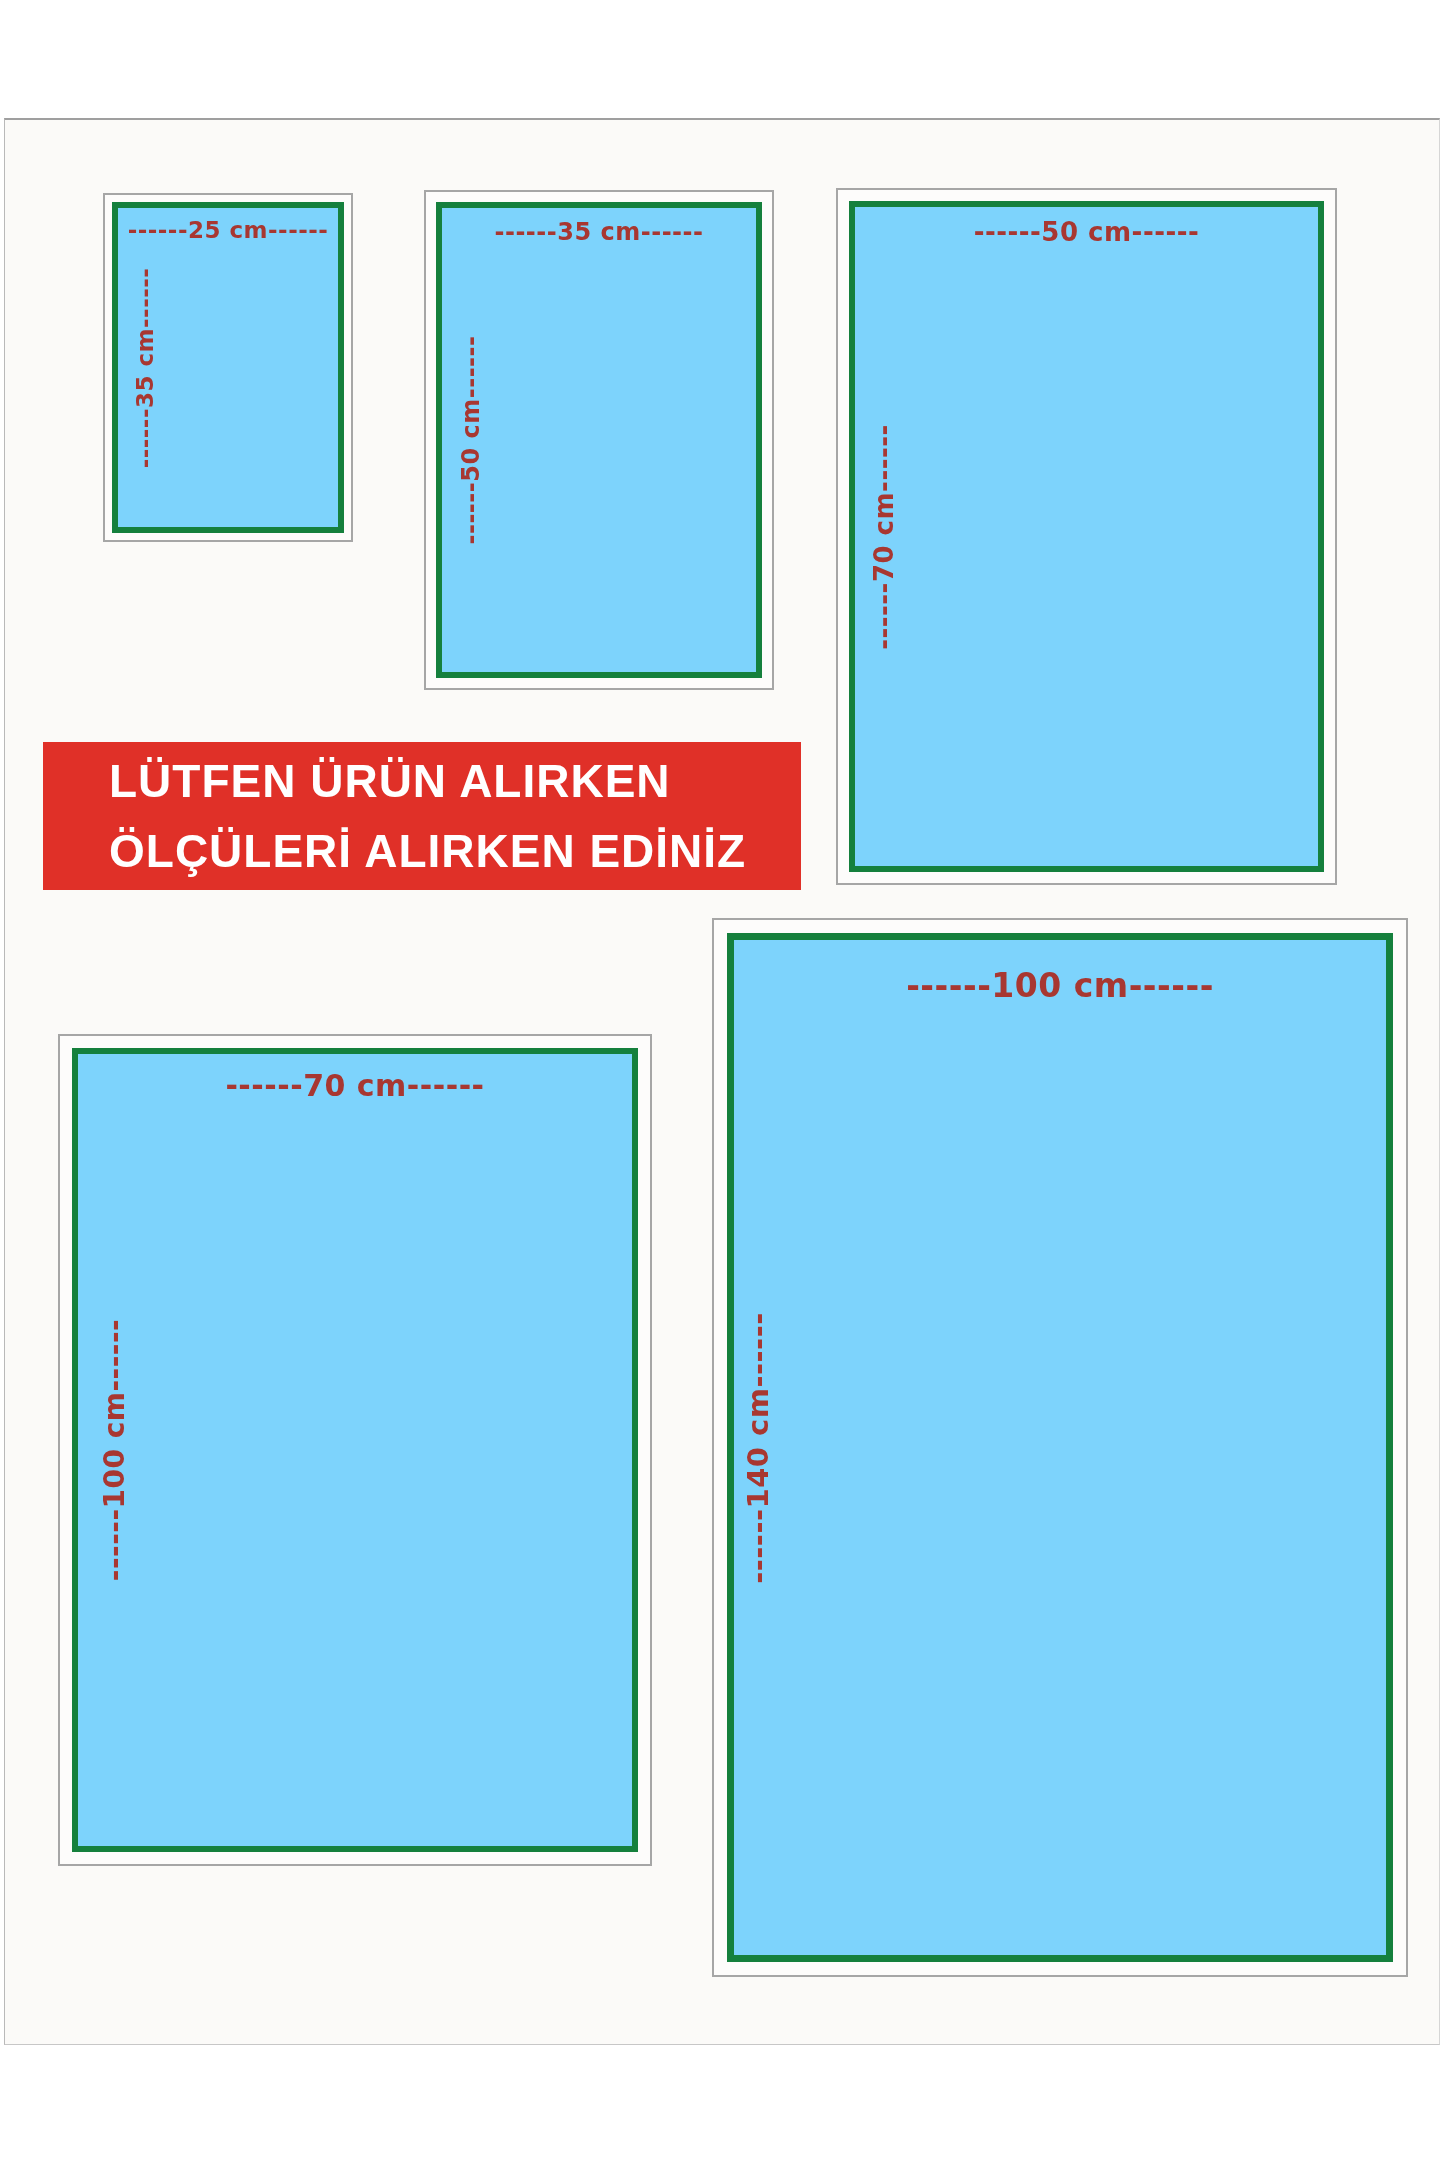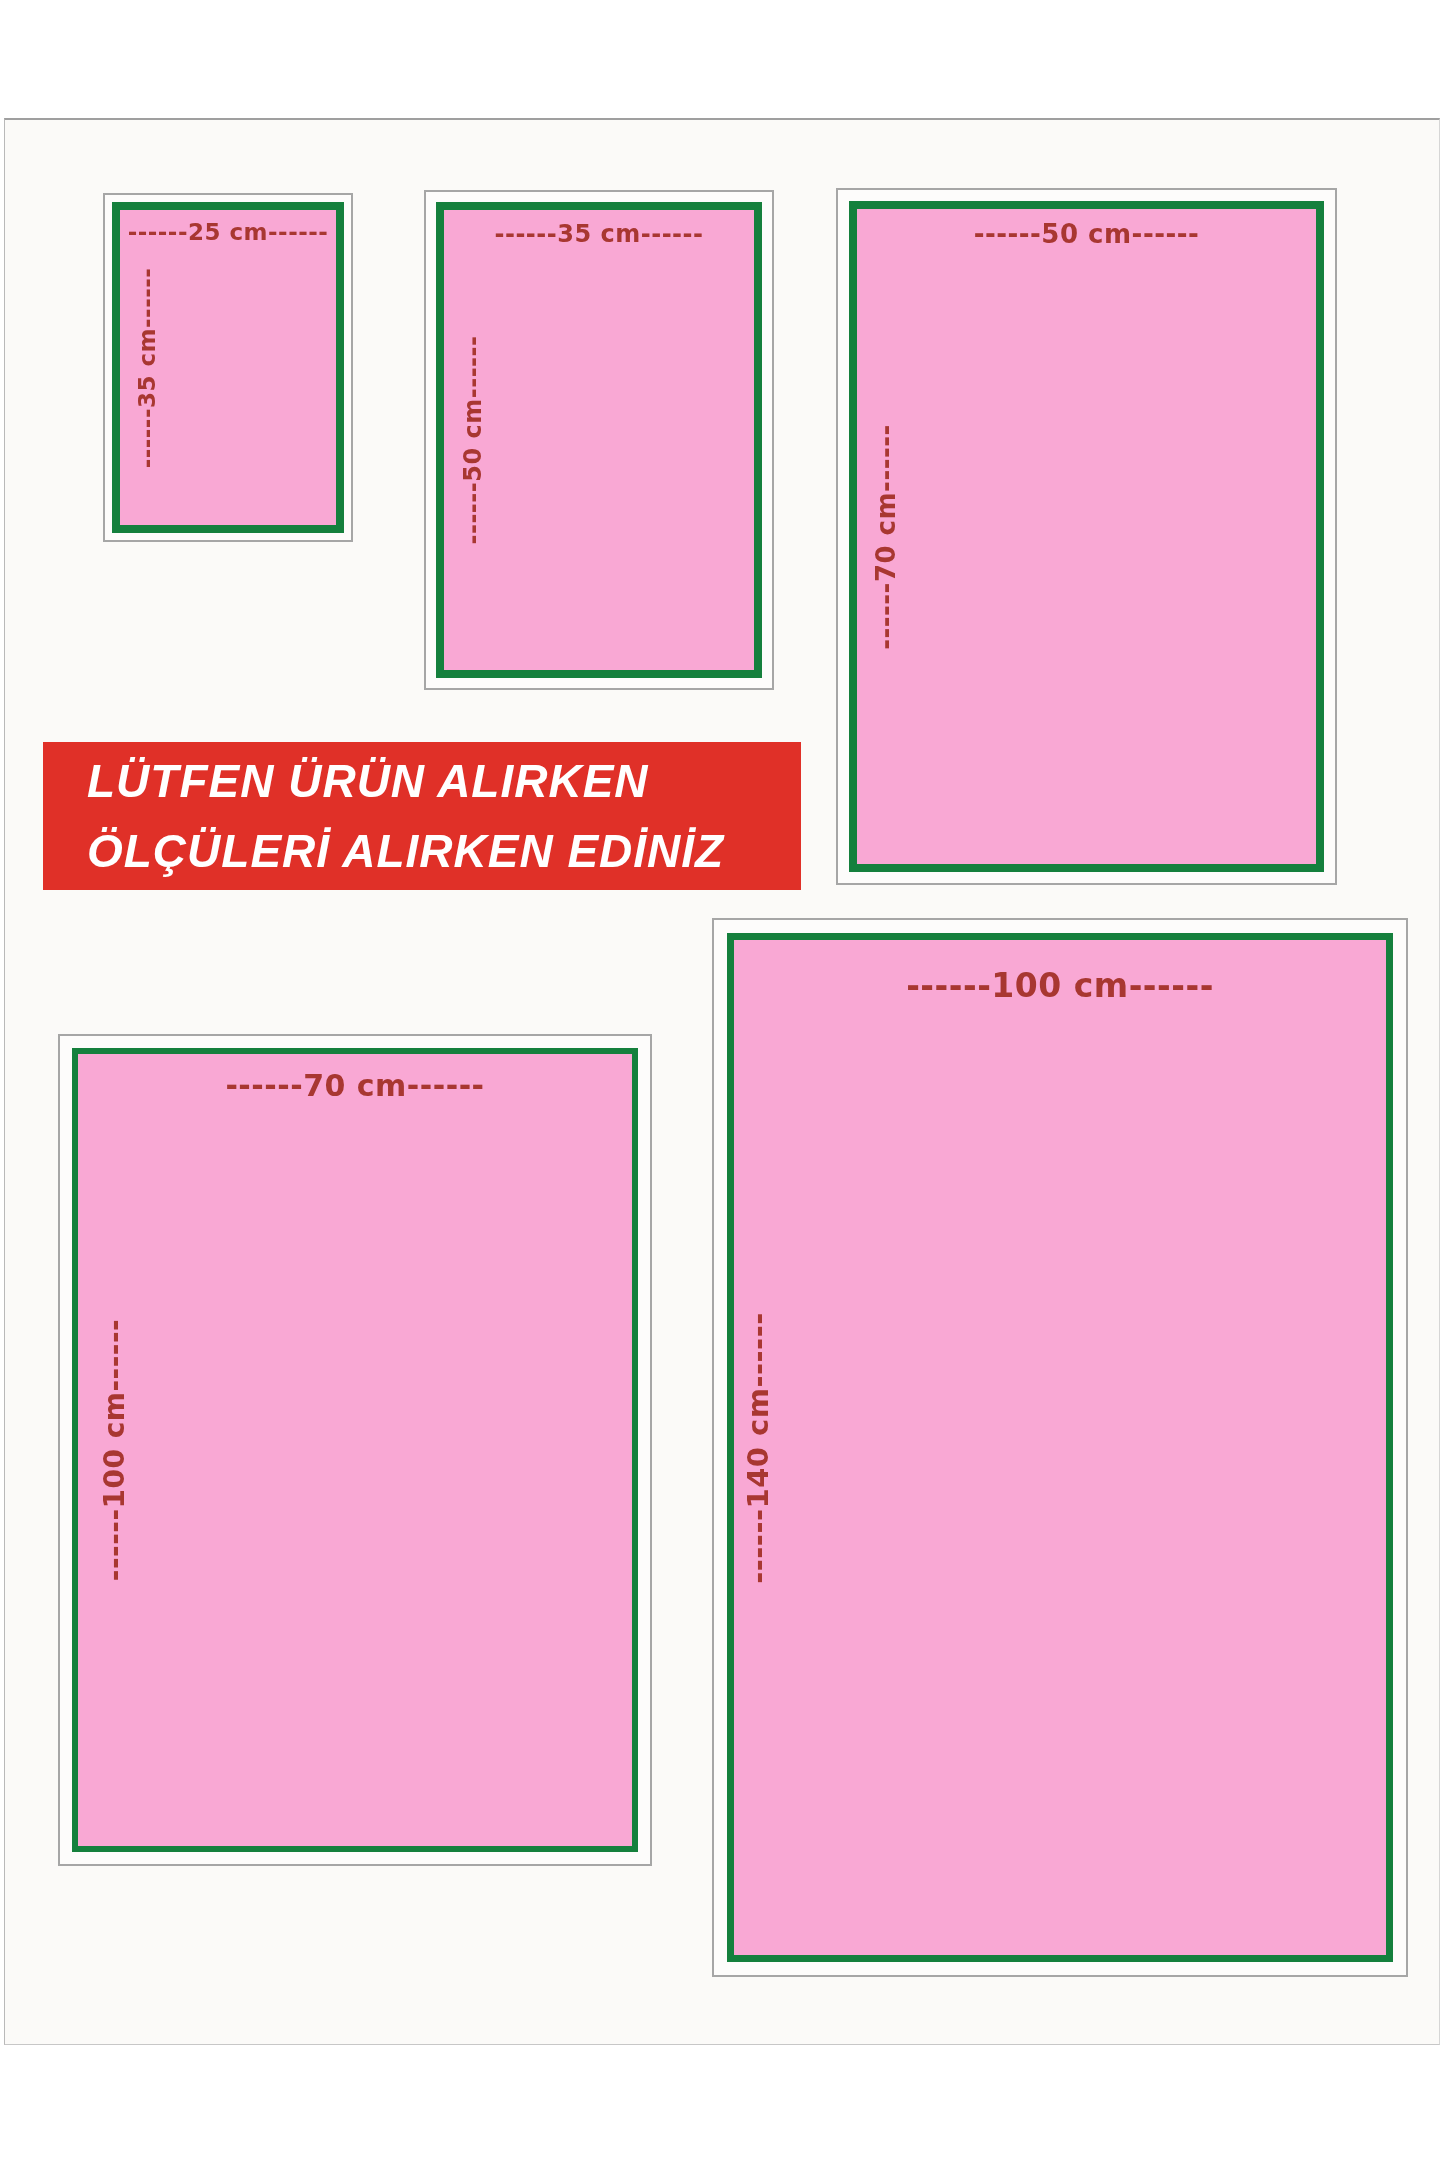--- a/index.html
+++ b/index.html
@@ -31,22 +31,22 @@
   
   .box {
     position: absolute;
     box-sizing: border-box;
     border: 2px solid #a6a6a6;
     background: #fdfcfb;
   }
   .inner {
     position: absolute;
     box-sizing: border-box;
-    border: 8px solid #15803d;
-    background: #f9a8d4;
+    border: 6px solid #15803d;
+    background: #7dd3fc;
   }
   .wlabel {
     text-align: center;
     font-weight: bold;
     color: var(--label_red, #a83731);
     white-space: nowrap;
     letter-spacing: 0.5px;
   }
   .hlabel {
     position: absolute;
@@ -93,23 +93,22 @@
     background: var(--banner_bg, #e03028);
     color: var(--banner_text, #ffffff);
     font-family: "Liberation Sans", sans-serif;
     font-weight: bold;
     font-size: 46px;
     letter-spacing: 1px;
     line-height: 70px;
     display: flex;
     flex-direction: column;
     justify-content: center;
-    padding-left: 44px;
+    padding-left: 66px;
     box-sizing: border-box;
-    font-style: italic;
   }
 </style>
 </head>
 <body>
 
 <div id="stage">
   <div id="content-area"></div>
 
   <div class="box box1">
     <div class="inner">

